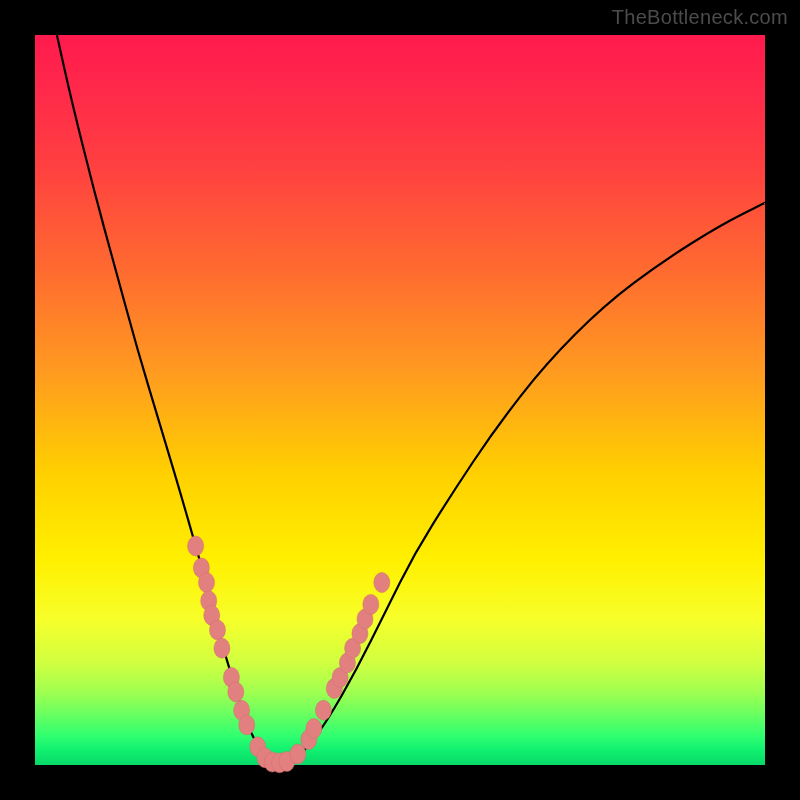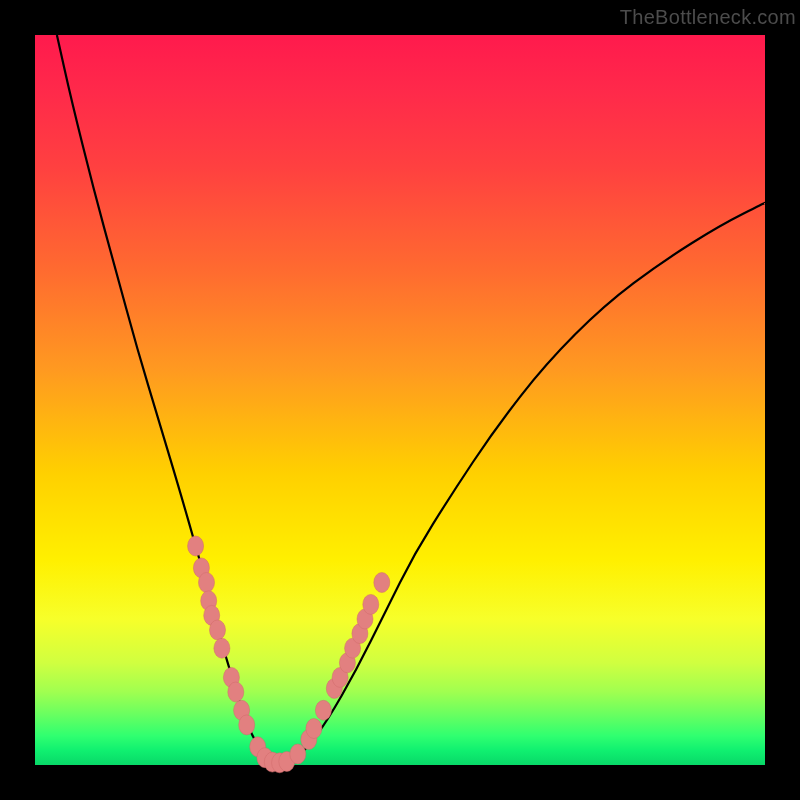--- a/index.html
+++ b/index.html
@@ -38,21 +38,21 @@
       #a0ff50 90%,
       #6aff60 93%,
       #30ff70 96%,
       #10f070 98%,
       #08d868 100%
     );
   }
   .watermark {
     position: absolute;
     top: 6px;
-    right: 4px;
+    right: 12px;
     color: #4c4c4c;
     font-size: 20px;
     letter-spacing: 0.3px;
     font-weight: 500;
     user-select: none;
   }
   svg.curve {
     position: absolute;
     left: 0;
     top: 0;

